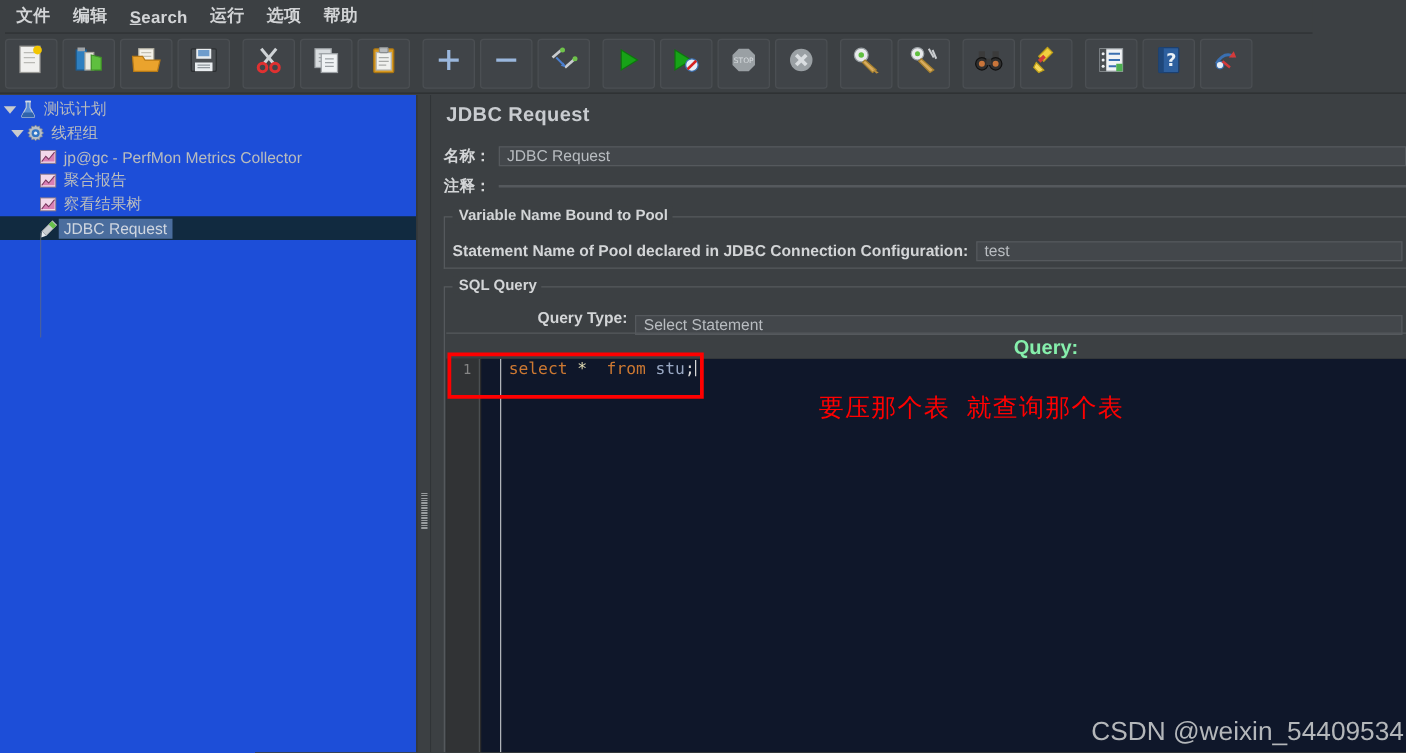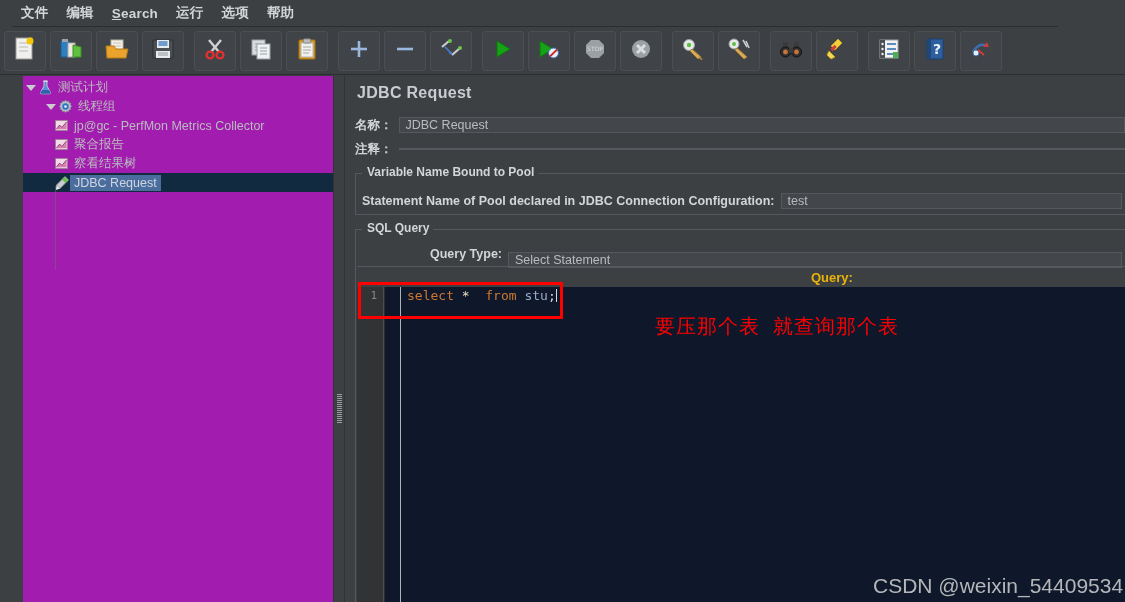--- a/index.html
+++ b/index.html
@@ -11,21 +11,21 @@
   }
   #app {
     position: relative;
     width: 1125px; height: 602px;
     background: #3c4043;
     overflow: hidden;
   }
 
   
   #menubar {
-    position: absolute; left: 12px; top: 0;
+    position: absolute; left: 4px; top: 0;
     width: 1046px; height: 27px;
     background: #3c4043;
     border-bottom: 1px solid #2b2e31;
     display: flex;
     align-items: center;
     padding-left: 0px;
     box-sizing: border-box;
   }
   .menu-item {
     color: #d2d4d6;
@@ -62,23 +62,22 @@
     flex: 0 0 auto;
     cursor: default;
     position: relative;
   }
   .tb-sep { width: 6px; flex: 0 0 auto; }
 
   
   #left-pane {
     position: absolute; left: 0; top: 76px;
     width: 333px; height: 526px;
-    background: #a21caf;
+    background: #1d4ed8;
     overflow: hidden;
-    margin-left: 23px;
   }
   #splitter {
     position: absolute; left: 333px; top: 76px;
     width: 12px; height: 526px;
     background: #3c4043;
     border-left: 1px solid #303437;
     border-right: 1px solid #303437;
     box-sizing: border-box;
   }
   #splitter .grip {
@@ -133,21 +132,21 @@
     border-left: 5px solid transparent;
     border-right: 5px solid transparent;
     border-top: 6px solid #c9cbcd;
   }
   .ticon {
     width: 17px; height: 17px;
     flex: 0 0 auto;
     display: flex; align-items: center; justify-content: center;
   }
   .indent-0 { padding-left: 1px; }
-  .indent-1 { padding-left: 21px; }
+  .indent-1 { padding-left: 7px; }
   .indent-2 { padding-left: 30px; }
   .vline {
     position: absolute;
     left: 32px;
     width: 1px;
     background: #6a6e72;
     opacity: 0.55;
   }
 
   
@@ -209,22 +208,22 @@
     height: 1px; background: #55595d;
   }
   .gb-line-right {
     position: absolute; top: 0; right: 0;
     height: 1px; background: #55595d;
   }
 
   
   #query-label {
     position: absolute;
-    color: #eab308;
-    font-size: 13px;
+    color: #86efac;
+    font-size: 16px;
     font-weight: bold;
   }
   #editor {
     position: absolute;
     background: #2b2b2b;
     box-sizing: border-box;
     overflow: hidden;
   }
   #gutter {
     position: absolute;

